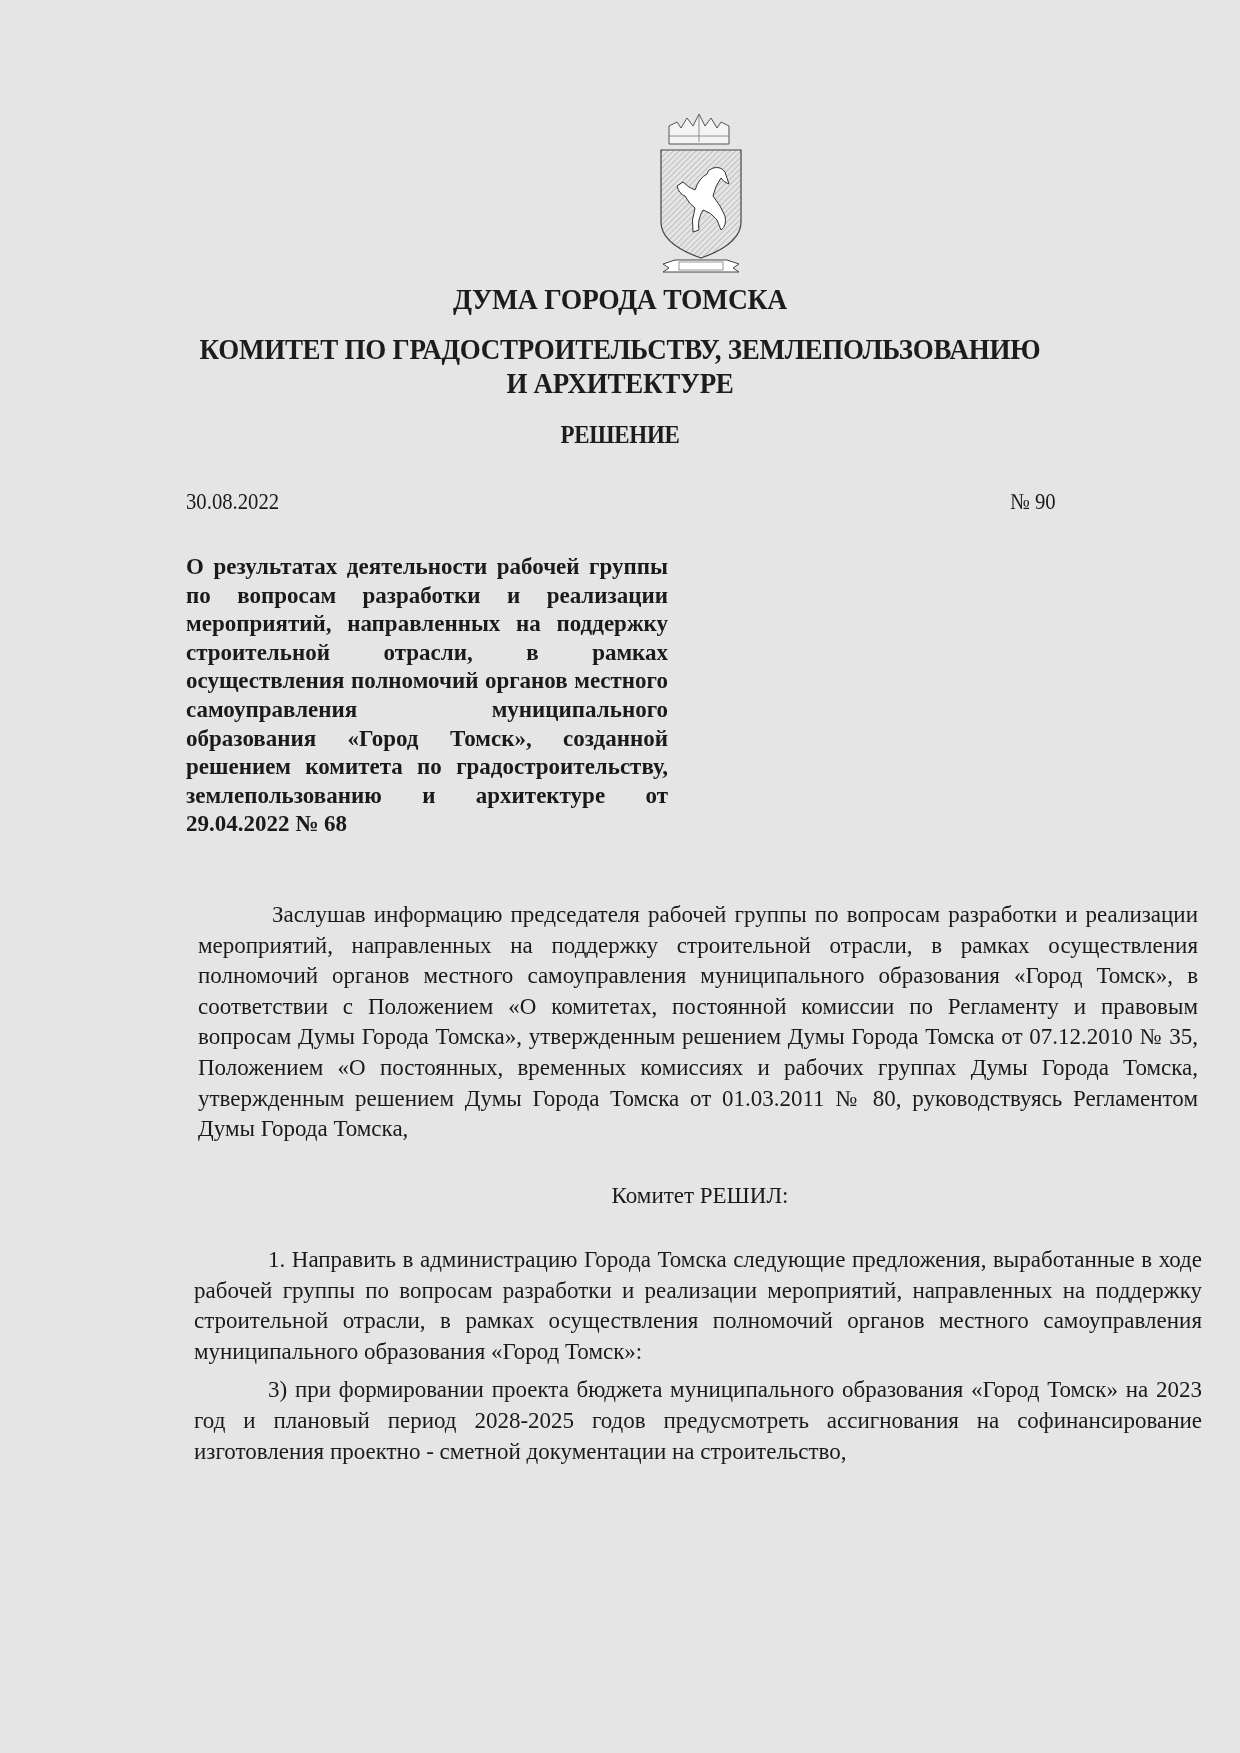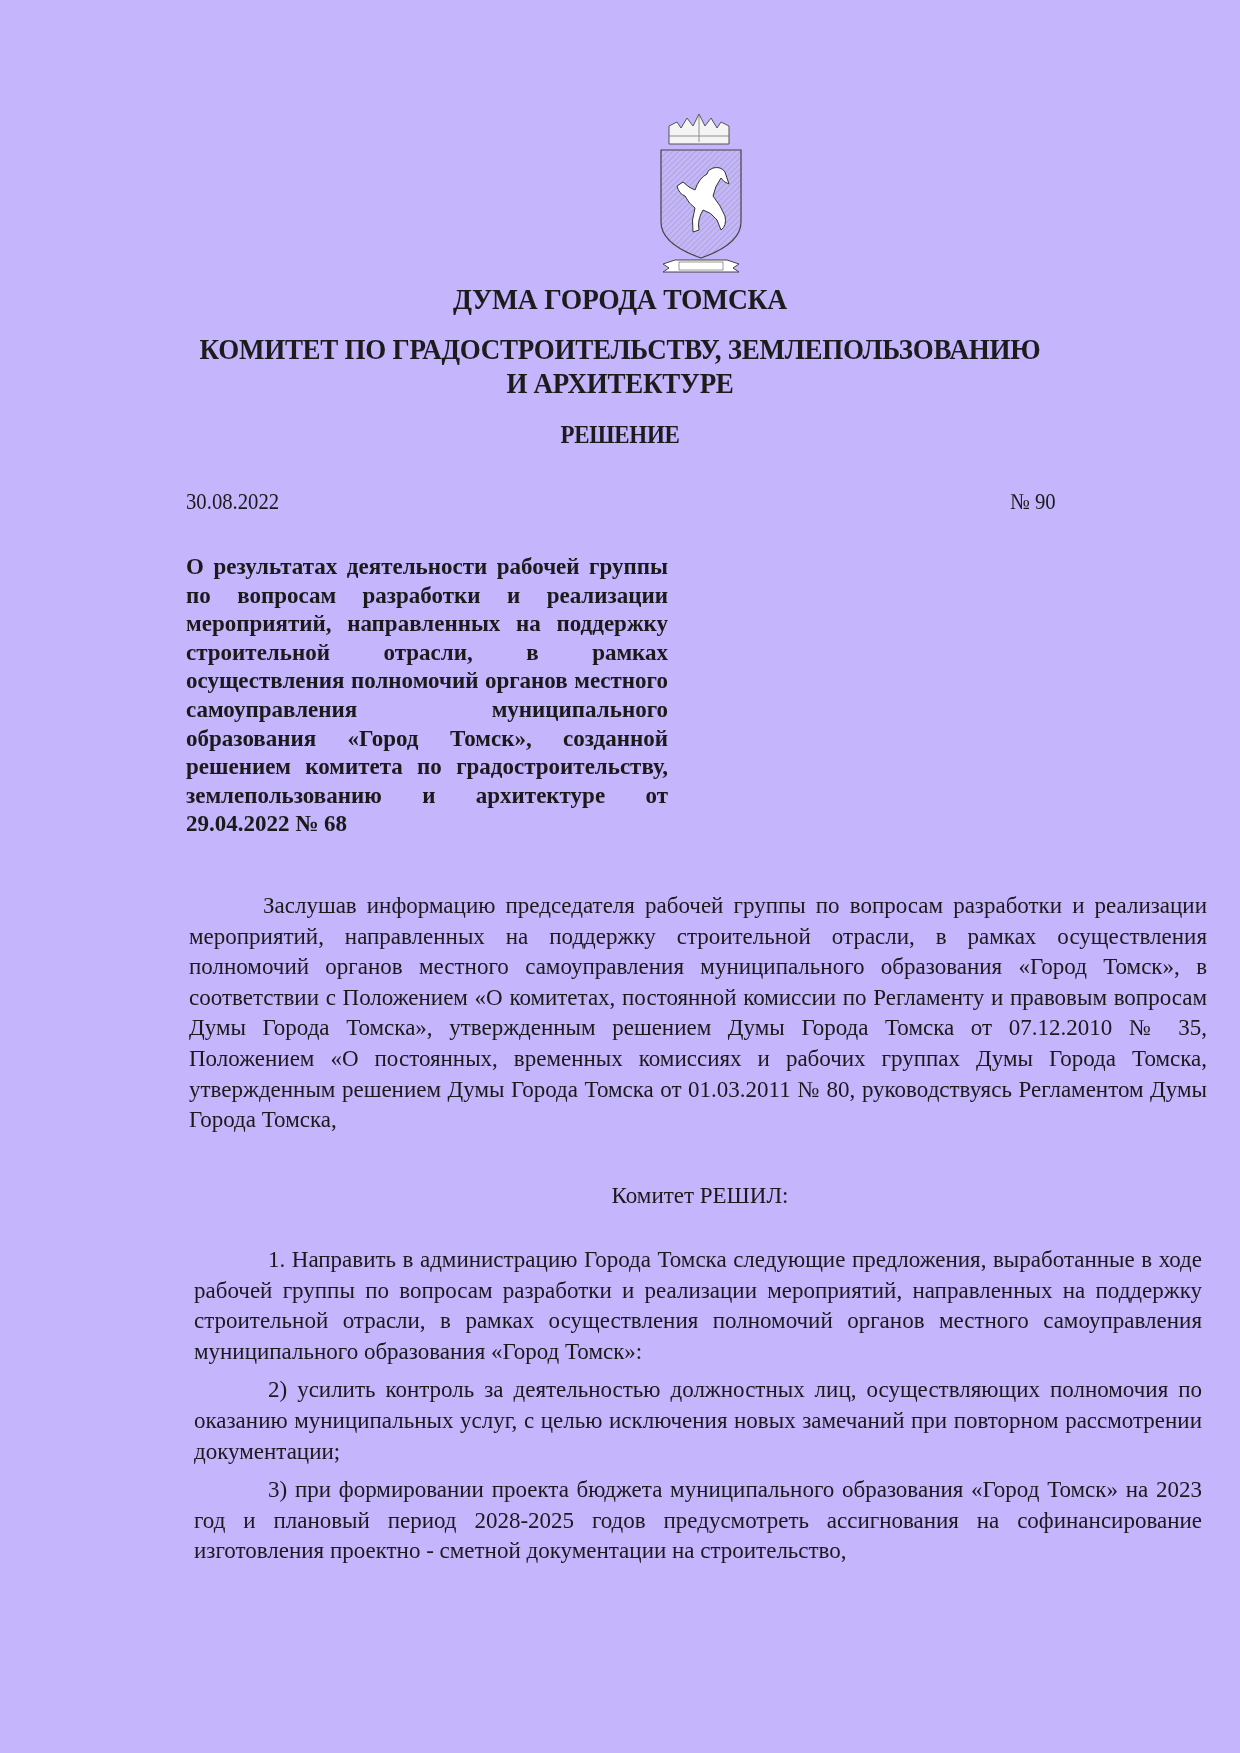--- a/index.html
+++ b/index.html
@@ -1,36 +1,36 @@
 <!DOCTYPE html>
 <html><head>
 <meta charset="utf-8">
 <style>
   html, body { margin: 0; padding: 0; background: #ffffff; }
   body { width: 1240px; height: 1753px; position: relative; overflow: hidden;
          font-family: "Liberation Serif", "DejaVu Serif", serif; color: #1a1a1a; }
-  .page { position: absolute; left: 0; top: 0; width: 1240px; height: 1753px; background: #c4b5fd; }
+  .page { position: absolute; left: 0; top: 0; width: 1240px; height: 1753px; background: #e5e5e5; }
 
   .crest { position: absolute; left: 655px; top: 112px; width: 92px; height: 165px; }
 
   .hdr { position: absolute; left: 0; width: 1240px; text-align: center; font-weight: bold;
          font-family: "Liberation Serif", "DejaVu Serif", serif; letter-spacing: -0.3px; color: #1c1c1c; }
   .hdr-duma { top: 282px; font-size: 30px; transform: scaleX(0.92); }
   .hdr-committee { top: 332px; font-size: 30px; line-height: 34px; transform: scaleX(0.90); }
   .hdr-decision { top: 421px; font-size: 25px; transform: scaleX(0.92); }
 
   .date { position: absolute; left: 186px; top: 489px; font-size: 23px; transform: scaleX(0.9); transform-origin: left center; }
   .number { position: absolute; left: 1010px; top: 489px; font-size: 23px; transform: scaleX(0.9); transform-origin: left center; }
 
   .subject { position: absolute; left: 186px; top: 553px; width: 482px; font-weight: bold;
              font-size: 23px; line-height: 28.6px; text-align: justify; text-align-last: left; }
 
   .body { position: absolute; left: 186px; width: 1024px; font-size: 23px; line-height: 30.6px;
           text-align: justify; }
-  .para { margin: 3px; text-indent: 74px; }
+  .para { margin: 12px; text-indent: 74px; }
   .p-intro { top: 888px; }
   .resolved { position: absolute; left: 0; width: 1400px; top: 1183px; text-align: center; font-size: 23px; }
   .p-items { top: 1237px; }
   .p-items .item { margin: 8px; text-indent: 74px; }
 </style>
 </head>
 <body>
 
 <div class="page">
 
@@ -66,17 +66,16 @@
   <div class="subject">О результатах деятельности рабочей группы по вопросам разработки и реализации мероприятий, направленных на поддержку строительной отрасли, в рамках осуществления полномочий органов местного самоуправления муниципального образования «Город Томск», созданной решением комитета по градостроительству, землепользованию и архитектуре от 29.04.2022 № 68</div>
 
   <div class="body p-intro">
     <p class="para">Заслушав информацию председателя рабочей группы по вопросам разработки и реализации мероприятий, направленных на поддержку строительной отрасли, в рамках осуществления полномочий органов местного самоуправления муниципального образования «Город Томск», в соответствии с Положением «О комитетах, постоянной комиссии по Регламенту и правовым вопросам Думы Города Томска», утвержденным решением Думы Города Томска от 07.12.2010 № 35, Положением «О постоянных, временных комиссиях и рабочих группах Думы Города Томска, утвержденным решением Думы Города Томска от 01.03.2011 № 80, руководствуясь Регламентом Думы Города Томска,</p>
   </div>
 
   <div class="resolved">Комитет РЕШИЛ:</div>
 
   <div class="body p-items">
     <p class="item">1. Направить в администрацию Города Томска следующие предложения, выработанные в ходе рабочей группы по вопросам разработки и реализации мероприятий, направленных на поддержку строительной отрасли, в рамках осуществления полномочий органов местного самоуправления муниципального образования «Город Томск»:</p>
-    <p class="item">2) усилить контроль за деятельностью должностных лиц, осуществляющих полномочия по оказанию муниципальных услуг, с целью исключения новых замечаний при повторном рассмотрении документации;</p>
     <p class="item">3) при формировании проекта бюджета муниципального образования «Город Томск» на 2023 год и плановый период 2028-2025 годов предусмотреть ассигнования на софинансирование изготовления проектно - сметной документации на строительство,</p>
   </div>
 
 </div>
 
 </body></html>

